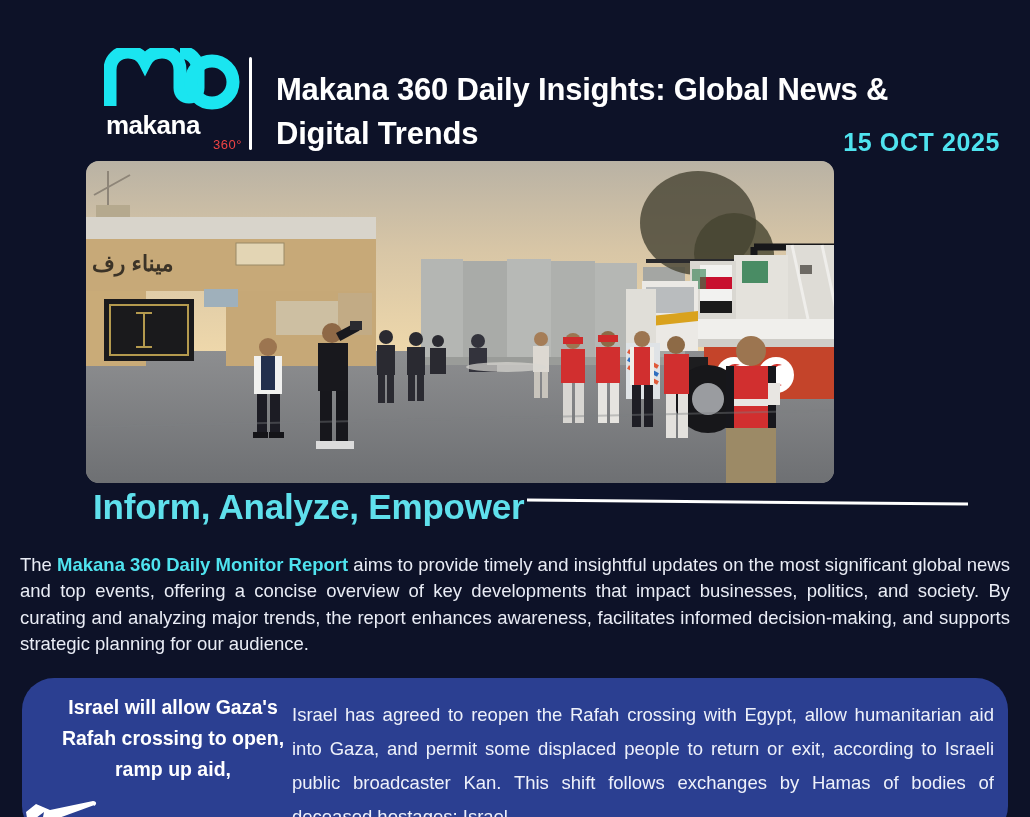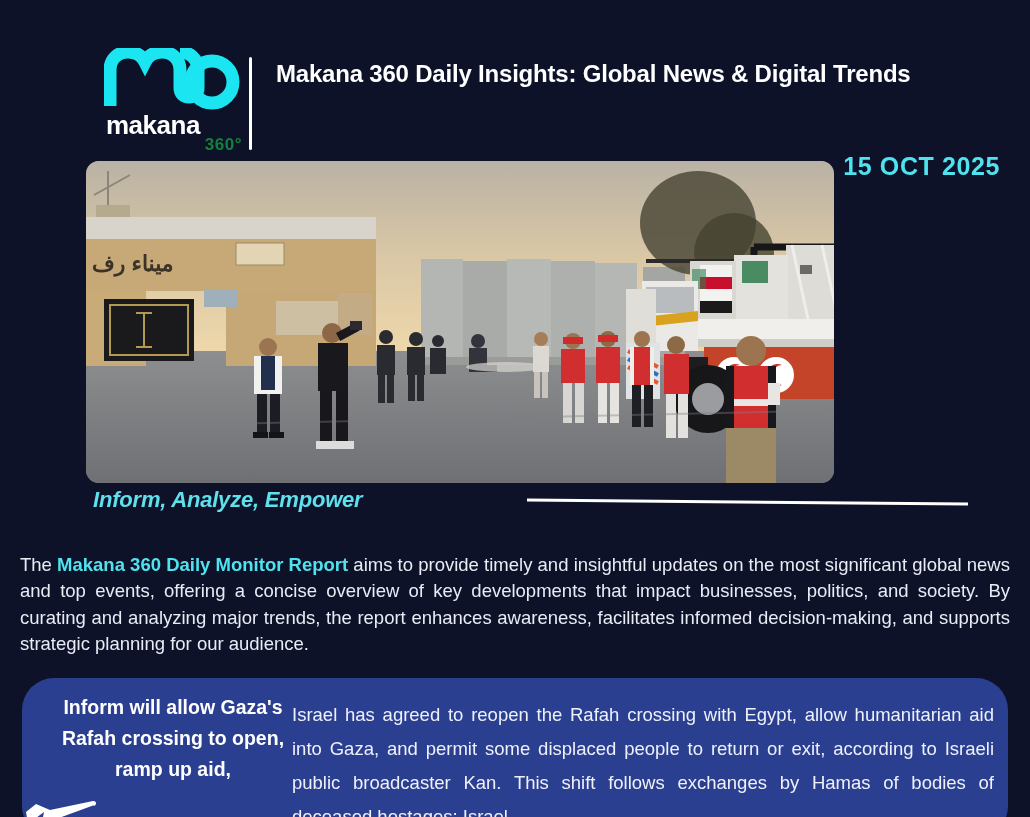--- a/index.html
+++ b/index.html
@@ -36,81 +36,79 @@
   }
   .logo-word {
     display: block;
     width: 140px;
     height: 26px;
     margin-top: 2px;
   }
   .logo-360 {
     display: block;
     text-align: right;
-    font-size: 17px;
-    font-weight: bold;
+    font-size: 13px;
+    font-weight: normal;
     letter-spacing: 0.5px;
-    color: #15803d;
+    color: #ef4444;
     line-height: 14px;
     padding-right: 2px;
   }
   .header-divider {
     position: absolute;
     left: 249px;
     top: 57px;
     width: 3px;
     height: 93px;
     background: #ffffff;
     border-radius: 2px;
   }
   .header-title {
     position: absolute;
     left: 276px;
-    top: 52px;
+    top: 68px;
     width: 700px;
-    font-size: 24px;
+    font-size: 31px;
     font-weight: bold;
     line-height: 44px;
     color: #ffffff;
     letter-spacing: -0.2px;
   }
   .header-date {
     position: absolute;
     right: 30px;
     top: 128px;
     font-size: 25px;
     font-weight: bold;
     color: #4fe3ef;
     letter-spacing: 0.6px;
-    margin-top: 24px;
   }
 
   
   .hero {
     position: absolute;
     left: 86px;
     top: 161px;
     width: 748px;
     height: 322px;
     border-radius: 13px;
     overflow: hidden;
     background: #8a8a8a;
   }
   .hero svg { display: block; width: 906px; height: 322px; }
 
   
   .tagline {
     position: absolute;
     left: 93px;
     top: 487px;
-    font-size: 22px;
+    font-size: 35px;
     font-weight: bold;
     color: #5fe0ec;
     letter-spacing: -0.2px;
-    font-style: italic;
   }
   .tagline-rule {
     position: absolute;
     left: 527px;
     top: 497px;
     width: 441px;
     height: 10px;
   }
   .tagline-rule svg { display:block; width:441px; height:10px; }
 
@@ -397,21 +395,21 @@
 <div class="tagline">Inform, Analyze, Empower</div>
 <div class="tagline-rule">
   <svg viewBox="0 0 441 10">
       <path d="M0 3 L441 7" stroke="#ffffff" stroke-width="3" fill="none"></path>
     </svg>
 </div>
 
 <p class="intro"><span>The </span><span class="hl">Makana 360 Daily Monitor Report</span><span> aims to provide timely and insightful updates on the most significant global news and top events, offering a concise overview of key developments that impact businesses, politics, and society. By curating and analyzing major trends, the report enhances awareness, facilitates informed decision-making, and supports strategic planning for our audience.</span></p>
 
 <div class="news-card">
-  <div class="news-headline">Inform will allow Gaza's Rafah crossing to open, ramp up aid,</div>
+  <div class="news-headline">Israel will allow Gaza's Rafah crossing to open, ramp up aid,</div>
   <div class="news-body">Israel has agreed to reopen the Rafah crossing with Egypt, allow humanitarian aid into Gaza, and permit some displaced people to return or exit, according to Israeli public broadcaster Kan. This shift follows exchanges by Hamas of bodies of deceased hostages; Israel</div>
   <div class="plane-icon">
     <svg viewBox="0 0 76 46">
       <path d="M4 34 L20 22 L16 42 L26 32 L70 16 C73 15 73 11 69 11 L26 20 L12 14 L2 22 Z" fill="#ffffff"></path>
       <path d="M26 32 L70 16" stroke="#2b3f91" stroke-width="1.5" fill="none"></path>
     </svg>
   </div>
 </div>
 
 </body></html>

